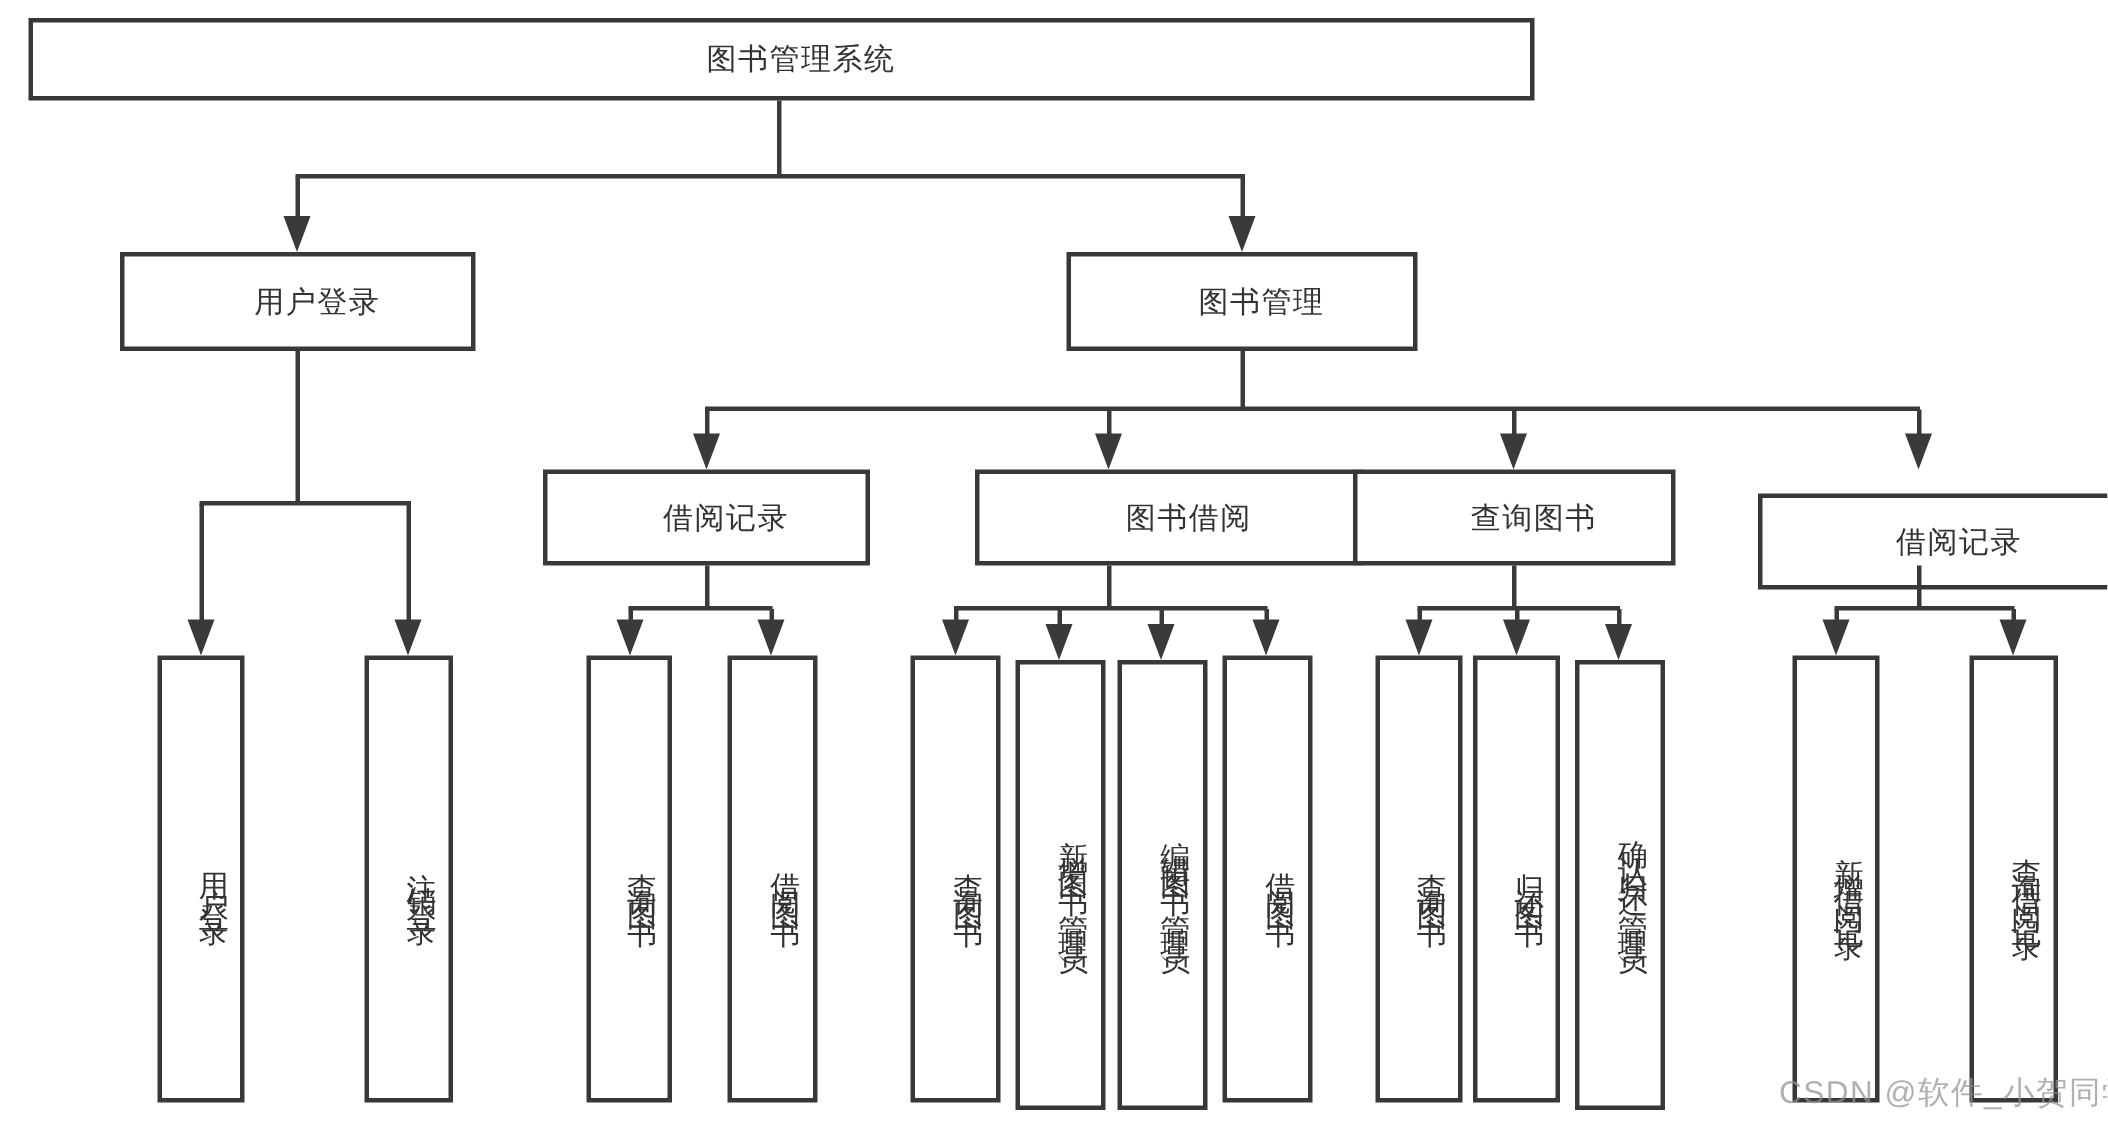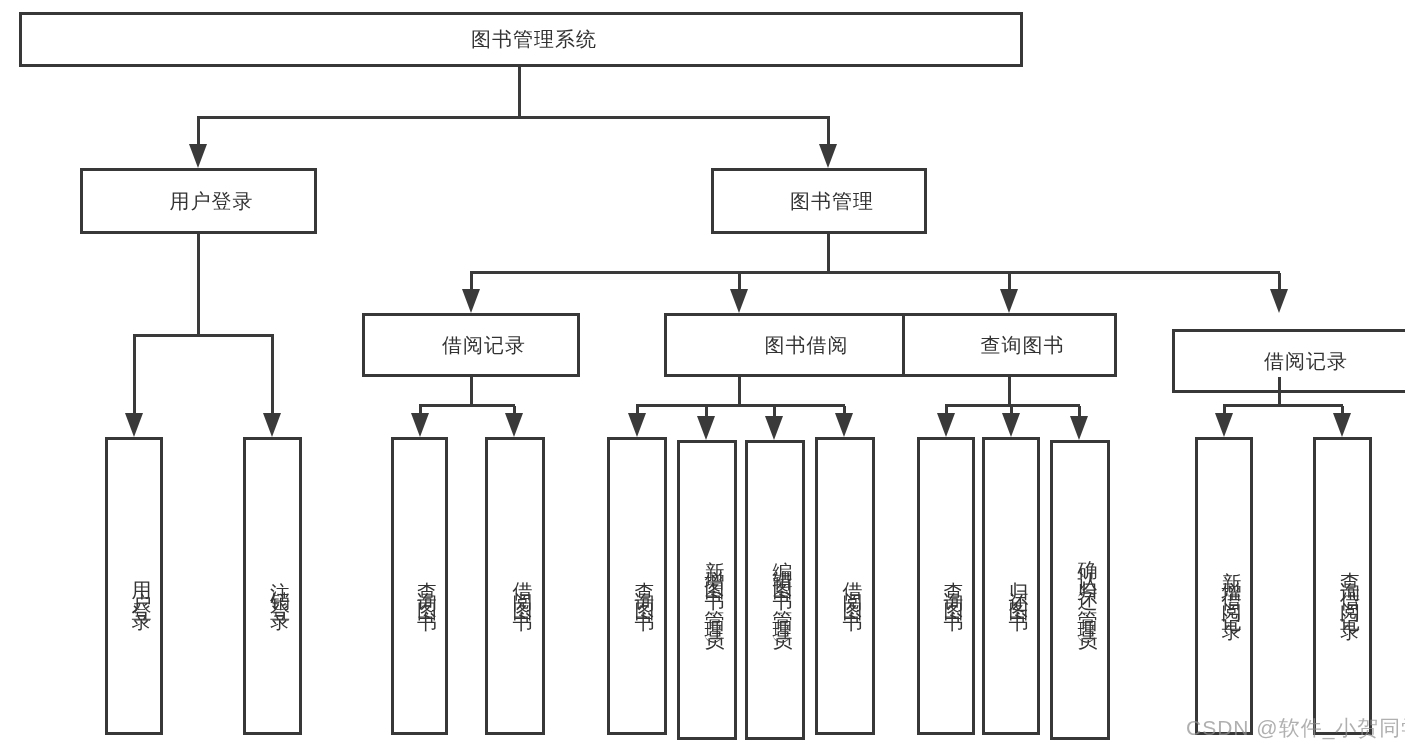--- a/index.html
+++ b/index.html
@@ -46,21 +46,21 @@
   <div class="vline" style="left:518px;top:67px;height:51px"></div>
   <div class="hline" style="left:197px;top:116px;width:633px"></div>
   <div class="vline" style="left:197px;top:118px;height:30px"></div>
   <div class="ah" style="left:189px;top:144px"></div>
   <div class="vline" style="left:827px;top:118px;height:30px"></div>
   <div class="ah" style="left:819px;top:144px"></div>
 
   <div class="box" style="left:80px;top:168px;width:237px;height:66px">
     <span class="lbl">用户登录</span>
   </div>
-  <div class="box" style="left:711px;top:168px;width:216px;height:66px">
+  <div class="box" style="left:711px;top:168px;width:234px;height:66px">
     <span class="lbl">图书管理</span>
   </div>
 
   <div class="vline" style="left:197px;top:234px;height:102px"></div>
   <div class="hline" style="left:133px;top:334px;width:141px"></div>
   <div class="vline" style="left:133px;top:336px;height:80px"></div>
   <div class="ah" style="left:125px;top:413px"></div>
   <div class="vline" style="left:271px;top:336px;height:80px"></div>
   <div class="ah" style="left:263px;top:413px"></div>
 
@@ -71,21 +71,21 @@
   <div class="vline" style="left:738px;top:273px;height:18px"></div>
   <div class="ah" style="left:730px;top:289px"></div>
   <div class="vline" style="left:1008px;top:273px;height:18px"></div>
   <div class="ah" style="left:1000px;top:289px"></div>
   <div class="vline" style="left:1278px;top:273px;height:18px"></div>
   <div class="ah" style="left:1270px;top:289px"></div>
 
   <div class="box" style="left:362px;top:313px;width:218px;height:64px">
     <span class="lbl">借阅记录</span>
   </div>
-  <div class="box" style="left:664px;top:313px;width:259px;height:64px">
+  <div class="box" style="left:650px;top:313px;width:259px;height:64px">
     <span class="lbl">图书借阅</span>
   </div>
   <div class="box" style="left:902px;top:313px;width:215px;height:64px">
     <span class="lbl">查询图书</span>
   </div>
   <div class="box" style="left:1172px;top:329px;width:242px;height:64px">
     <span class="lbl">借阅记录</span>
   </div>
 
   <div class="vline" style="left:470px;top:377px;height:29px"></div>

